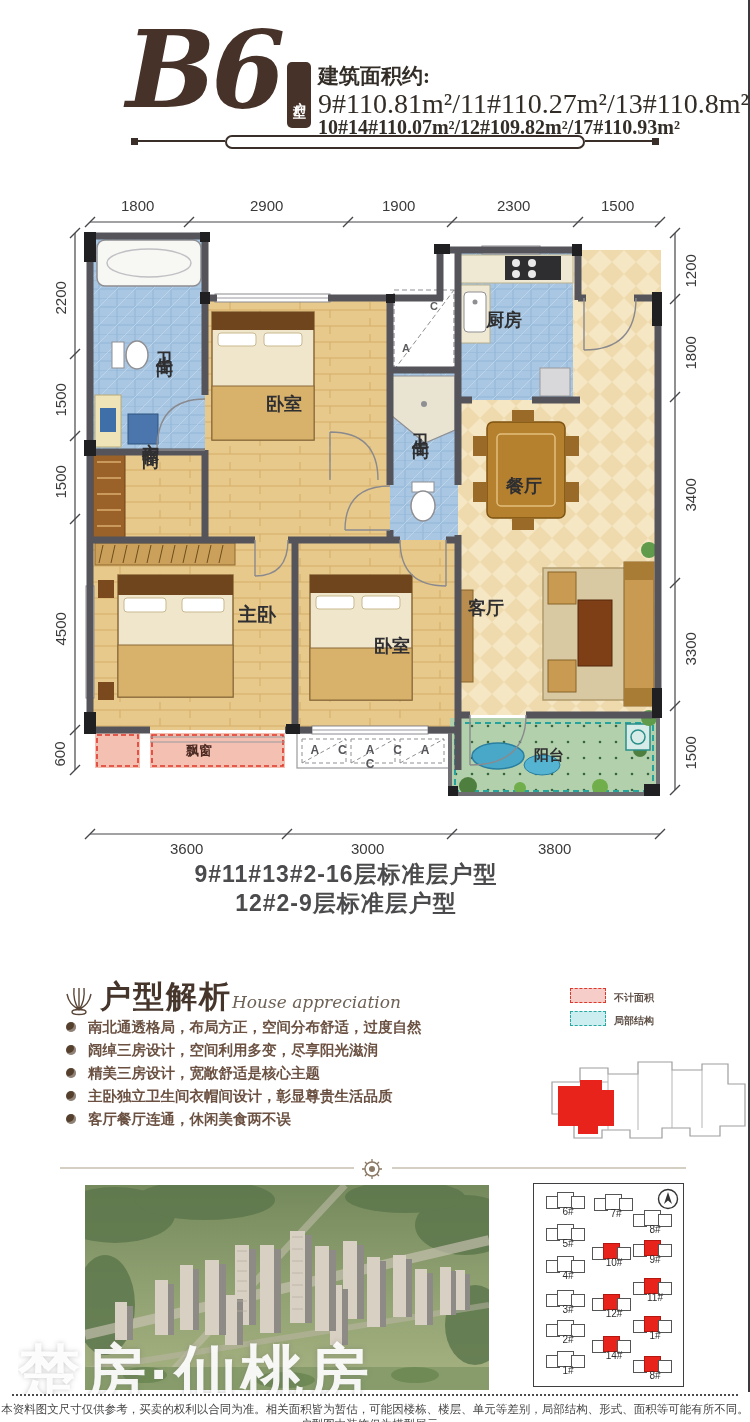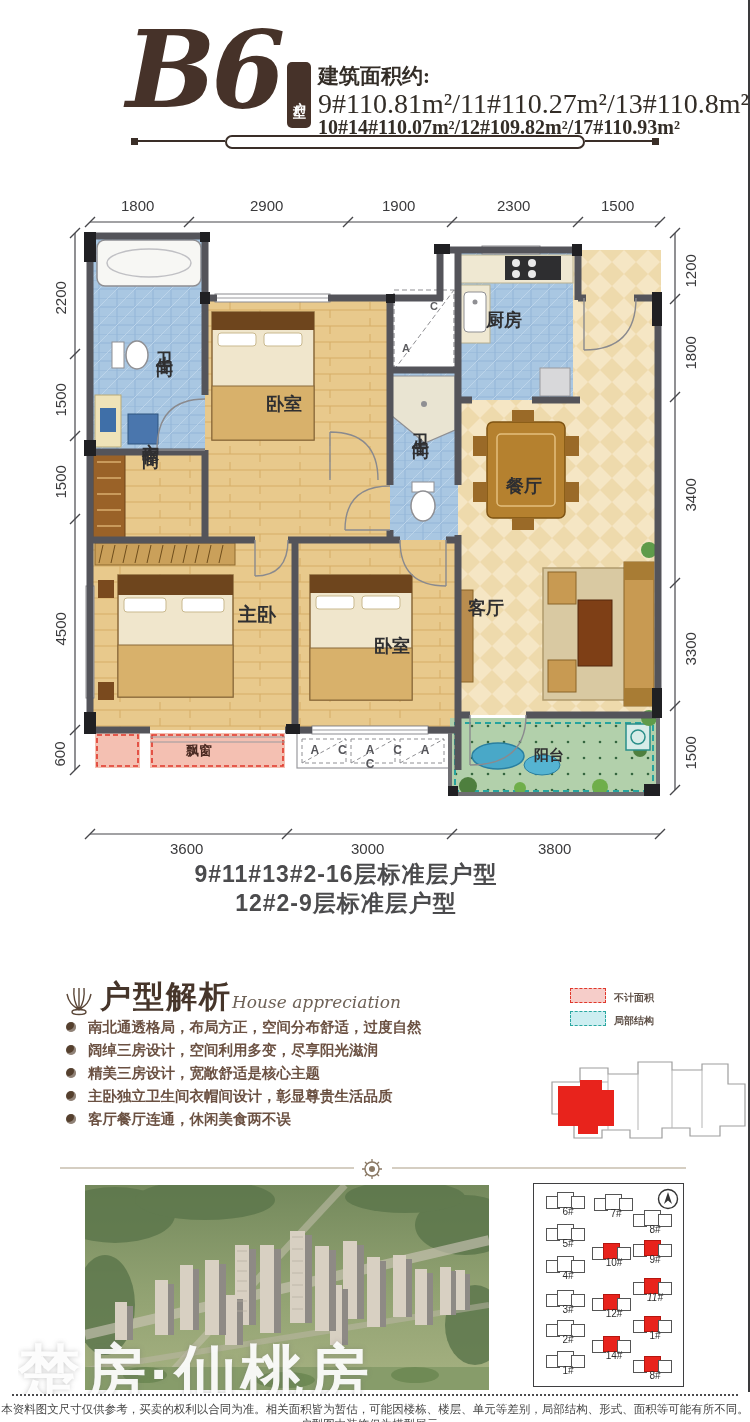--- a/index.html
+++ b/index.html
@@ -474,21 +474,21 @@
         <span class="blk b2"></span>
         <span class="blk b3"></span>
         <span class="tag">10#</span>
       </div>
     <div class="bld" style="left:12px;top:72px;">
         <span class="blk b1"></span>
         <span class="blk b2"></span>
         <span class="blk b3"></span>
         <span class="tag">4#</span>
       </div>
-    <div class="bld hl" style="left:99px;top:94px;font-style:italic;">
+    <div class="bld hl" style="left:99px;top:94px;">
         <span class="blk b1"></span>
         <span class="blk b2"></span>
         <span class="blk b3"></span>
         <span class="tag">11#</span>
       </div>
     <div class="bld" style="left:12px;top:106px;">
         <span class="blk b1"></span>
         <span class="blk b2"></span>
         <span class="blk b3"></span>
         <span class="tag">3#</span>

